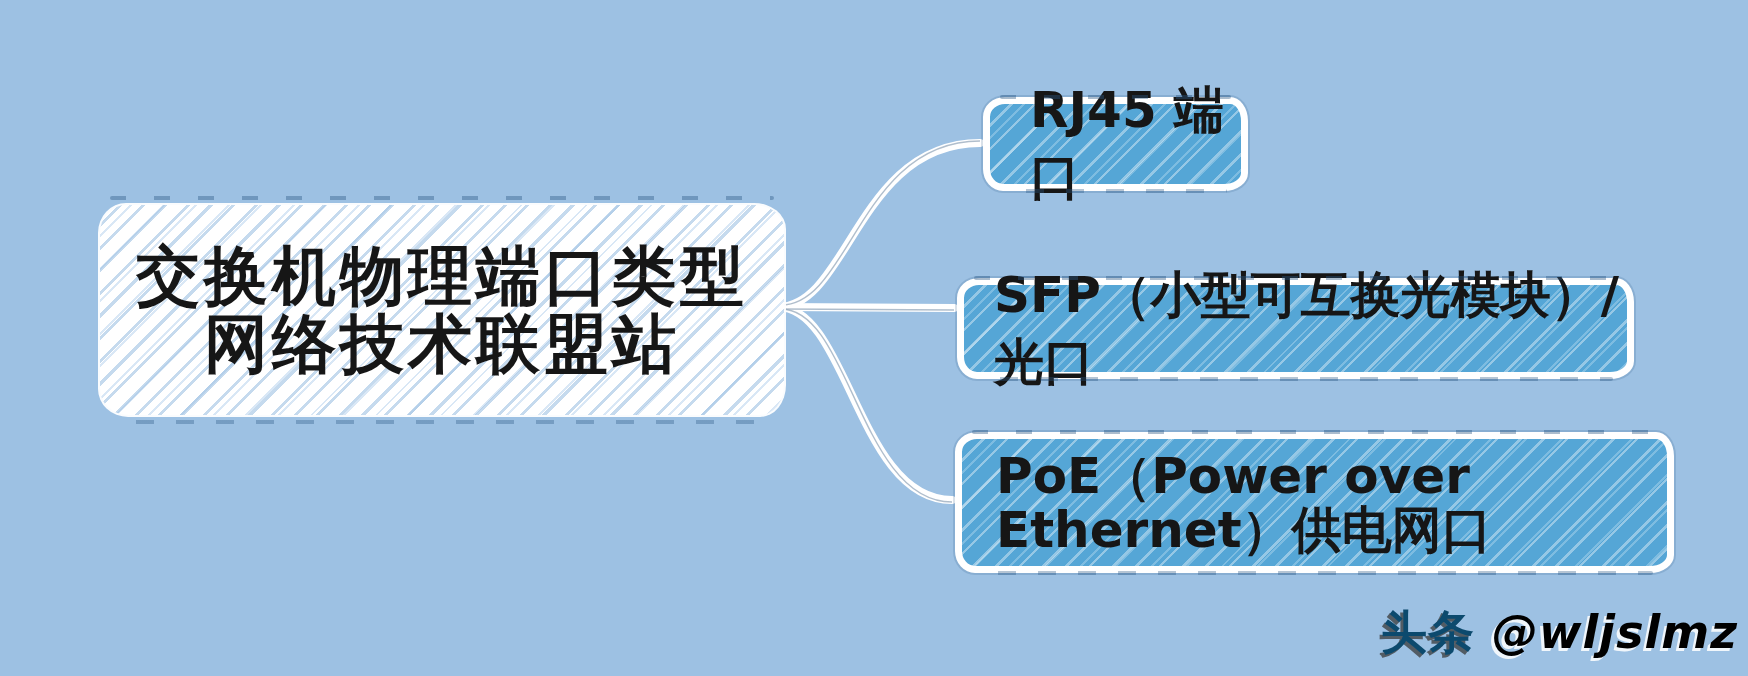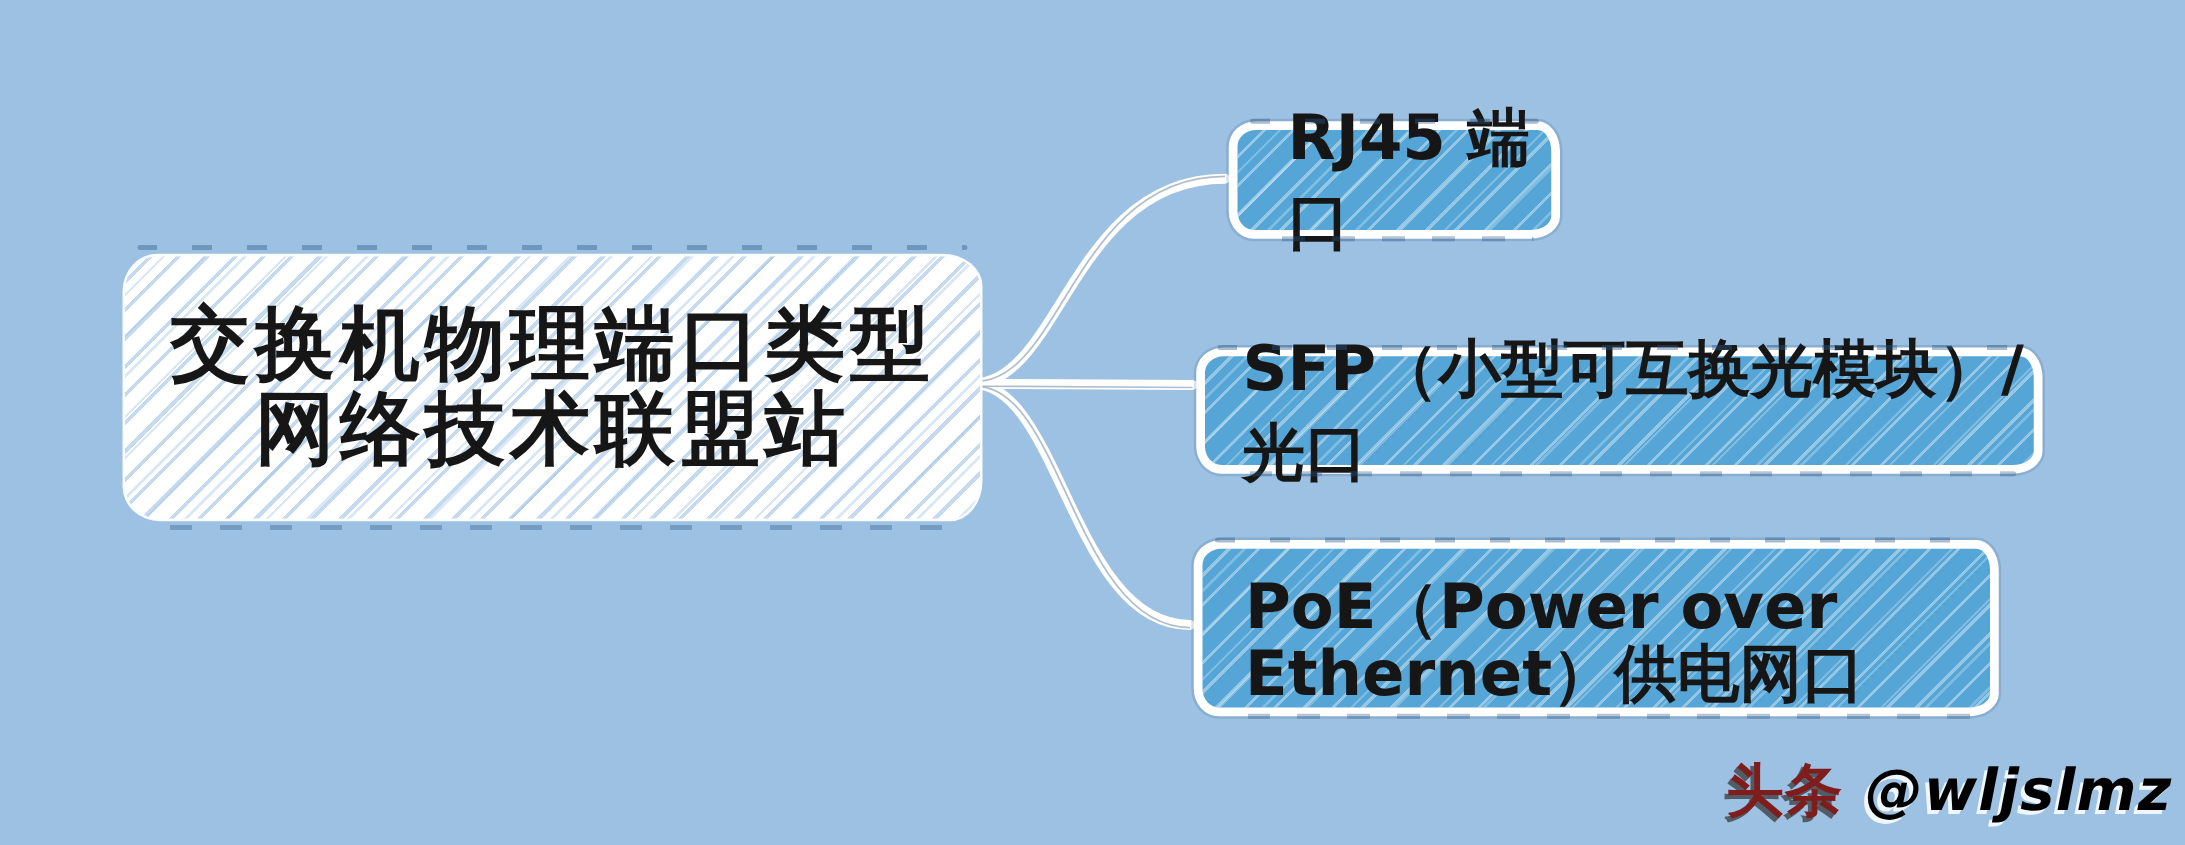--- a/index.html
+++ b/index.html
@@ -42,28 +42,28 @@
       repeating-linear-gradient(135deg, rgba(255,255,255,0) 0 14px, rgba(255,255,255,.38) 14px 16.5px),
       repeating-linear-gradient(135deg, rgba(255,255,255,0) 0 23px, rgba(220,240,250,.30) 23px 25px);
     border:7px solid #ffffff;
     border-radius:22px 18px 24px 20px / 20px 24px 18px 22px;
     box-shadow:0 0 0 2px rgba(43,88,132,.18);
     display:flex;align-items:center;
     font-size:50px;
   }
   .b1{left:983px;top:97px;width:265px;height:94px;padding-left:40px;}
   .b2{left:957px;top:258px;width:677px;height:101px;padding-left:30px;margin-top:20px;}
-  .b3{left:955px;top:432px;width:644px;height:141px;padding-left:34px;padding-right:28px;align-items:flex-end;}
+  .b3{left:955px;top:432px;width:719px;height:141px;padding-left:34px;padding-right:28px;}
   .b3 span{line-height:54px;}
 
   .watermark{
     position:absolute;right:10px;bottom:12px;
     font-size:46px;font-weight:bold;letter-spacing:1px;white-space:nowrap;
   }
-  .wm-prefix{color:#7f1d1d;text-shadow:-3px 3px 0 rgba(58,58,58,.75);}
+  .wm-prefix{color:#0c4a6e;text-shadow:-3px 3px 0 rgba(58,58,58,.75);}
   .wm-handle{color:#000000;text-shadow:-3px 3px 0 rgba(255,255,255,.85);font-style:italic;}
 </style>
 </head>
 <body>
 
 <div class="canvas">
 
   <svg class="connectors" width="1748" height="676" viewBox="0 0 1748 676">
     <path class="wire" d="M 778 307 C 848 307 858 143 980 143"></path>
     <path class="wire" d="M 778 307 C 840 307 900 308 954 308"></path>

